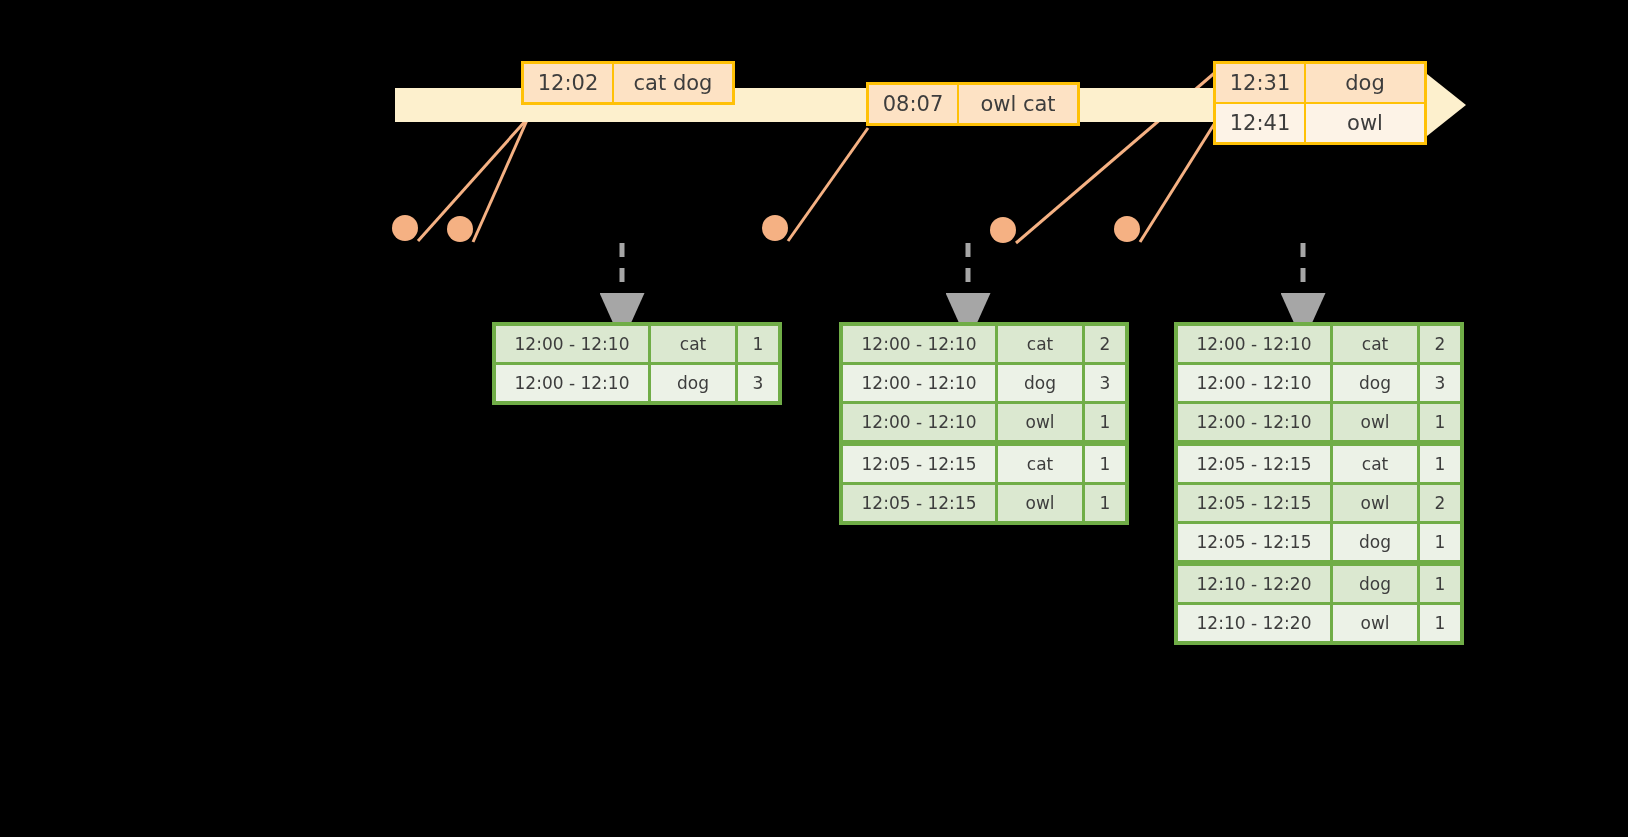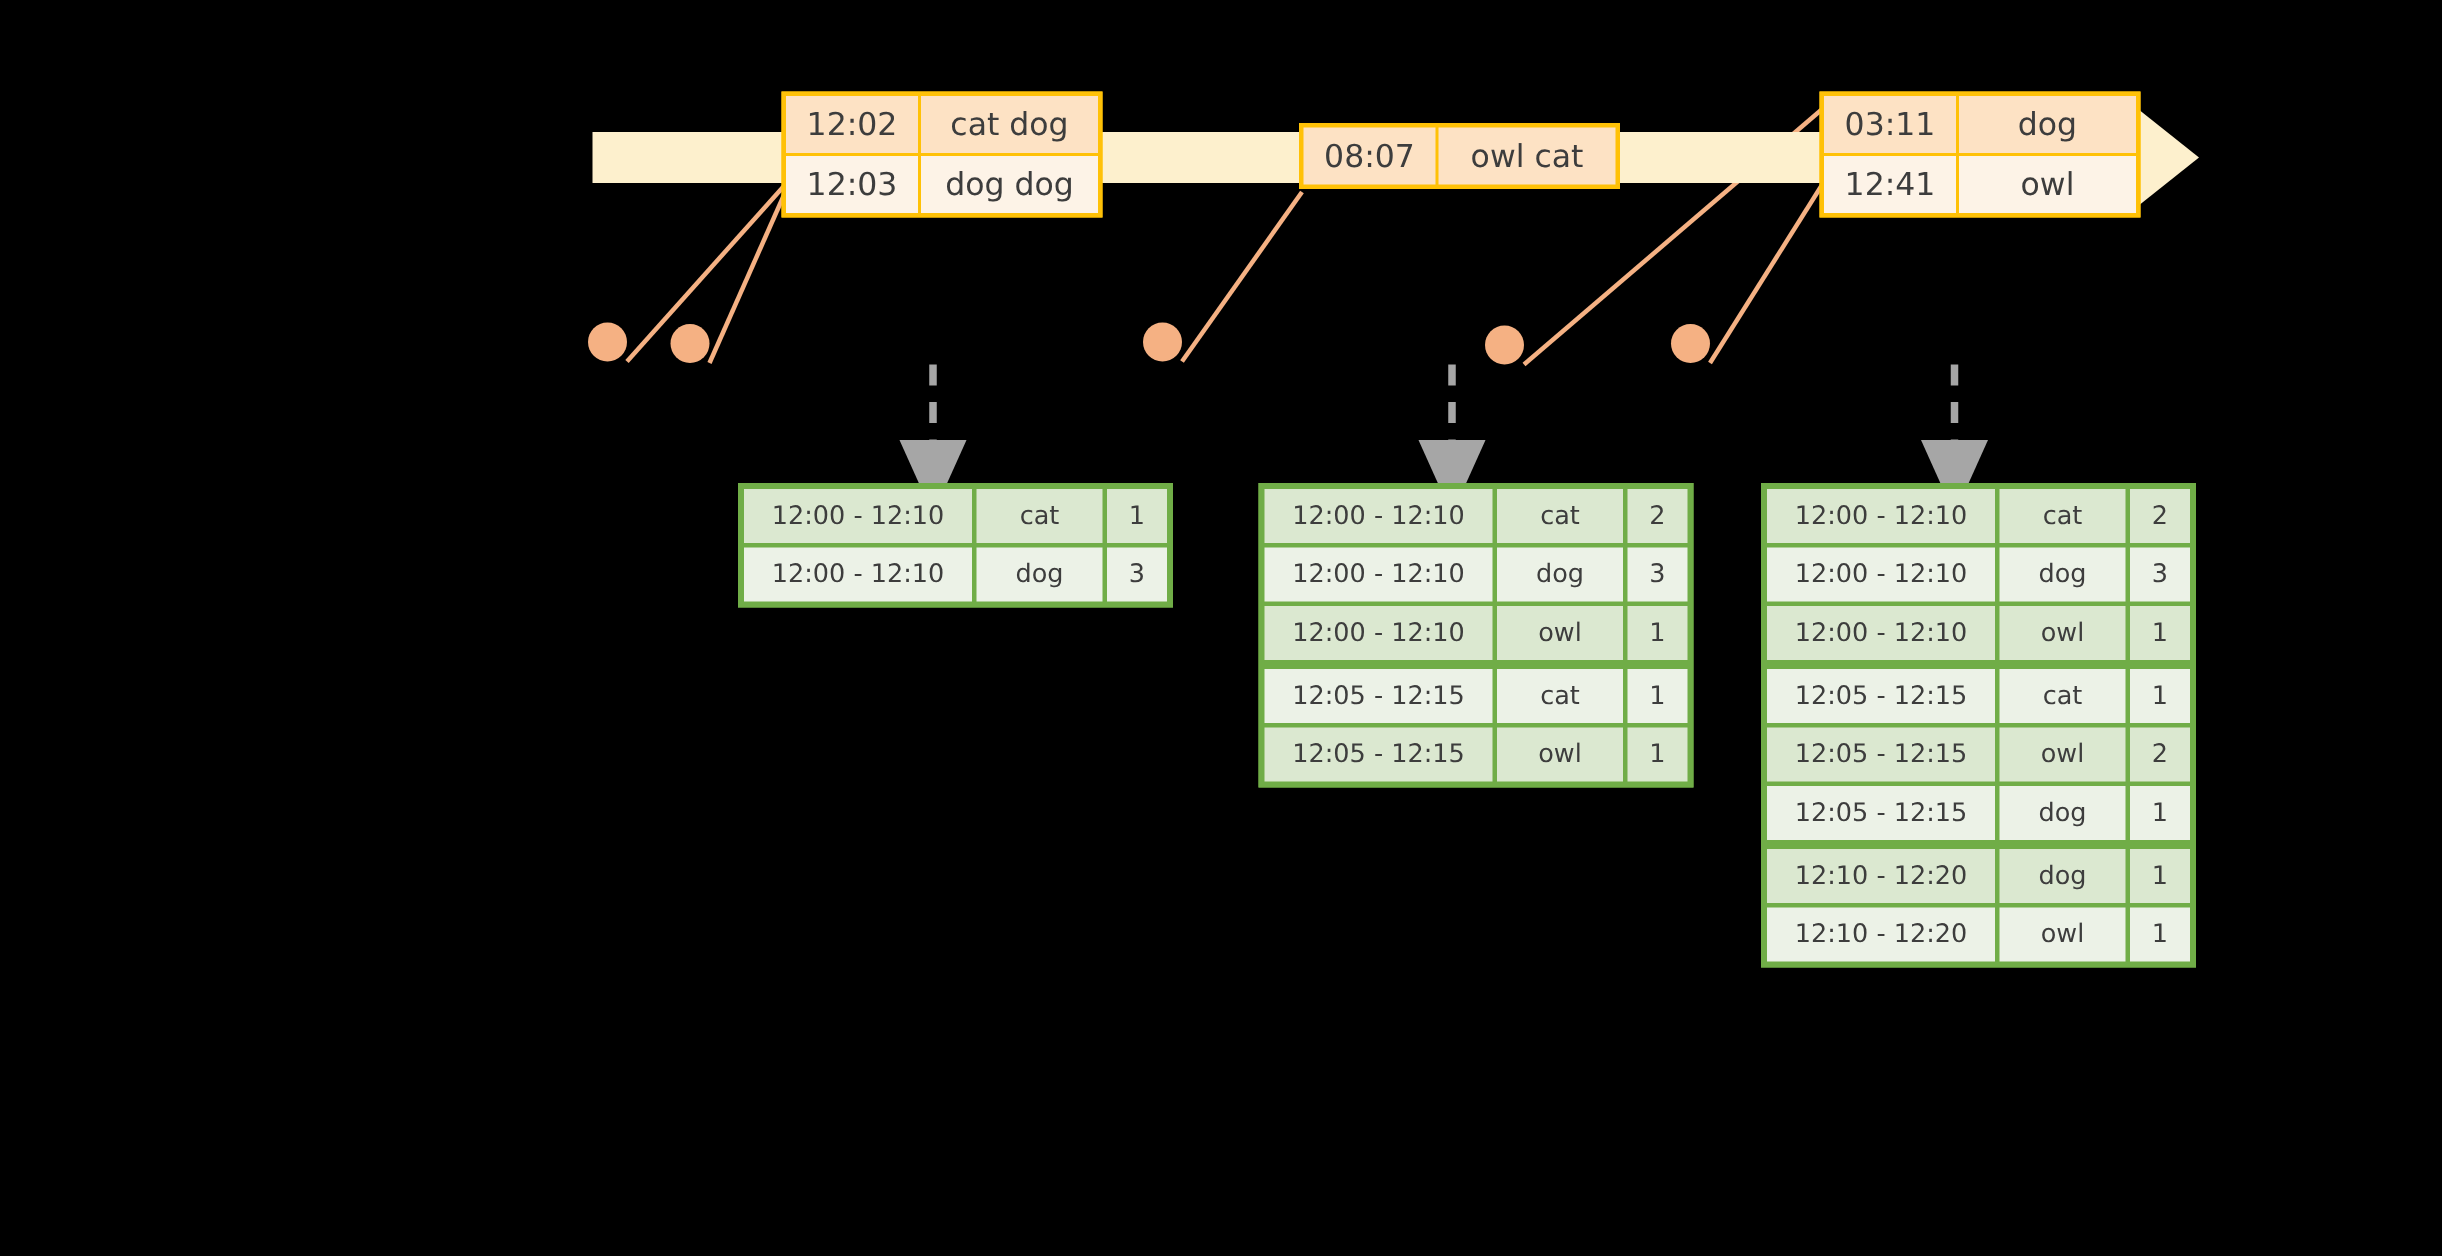--- a/index.html
+++ b/index.html
@@ -140,34 +140,30 @@
       <div class="dot" style="left: 762px; top: 215px;"></div>
       <div class="dot" style="left: 990px; top: 217px;"></div>
       <div class="dot" style="left: 1114px; top: 216px;"></div>
     </div>
 
   <div class="evt-group" id="evt-group-1">
       <div class="evt-row shade-a">
         <div class="evt-cell evt-time">12:02</div>
         <div class="evt-cell evt-words">cat dog</div>
       </div>
-      <div class="evt-row shade-b">
-        <div class="evt-cell evt-time">12:03</div>
-        <div class="evt-cell evt-words">dog dog</div>
-      </div>
     </div>
   <div class="evt-group" id="evt-group-2">
       <div class="evt-row shade-a">
         <div class="evt-cell evt-time">08:07</div>
         <div class="evt-cell evt-words">owl cat</div>
       </div>
     </div>
   <div class="evt-group" id="evt-group-3">
       <div class="evt-row shade-a">
-        <div class="evt-cell evt-time">03:11</div>
+        <div class="evt-cell evt-time">12:31</div>
         <div class="evt-cell evt-words">dog</div>
       </div>
       <div class="evt-row shade-b">
         <div class="evt-cell evt-time">12:41</div>
         <div class="evt-cell evt-words">owl</div>
       </div>
     </div>
 
   <div class="res-table" id="res-table-1">
       <div class="res-row tint-a">

